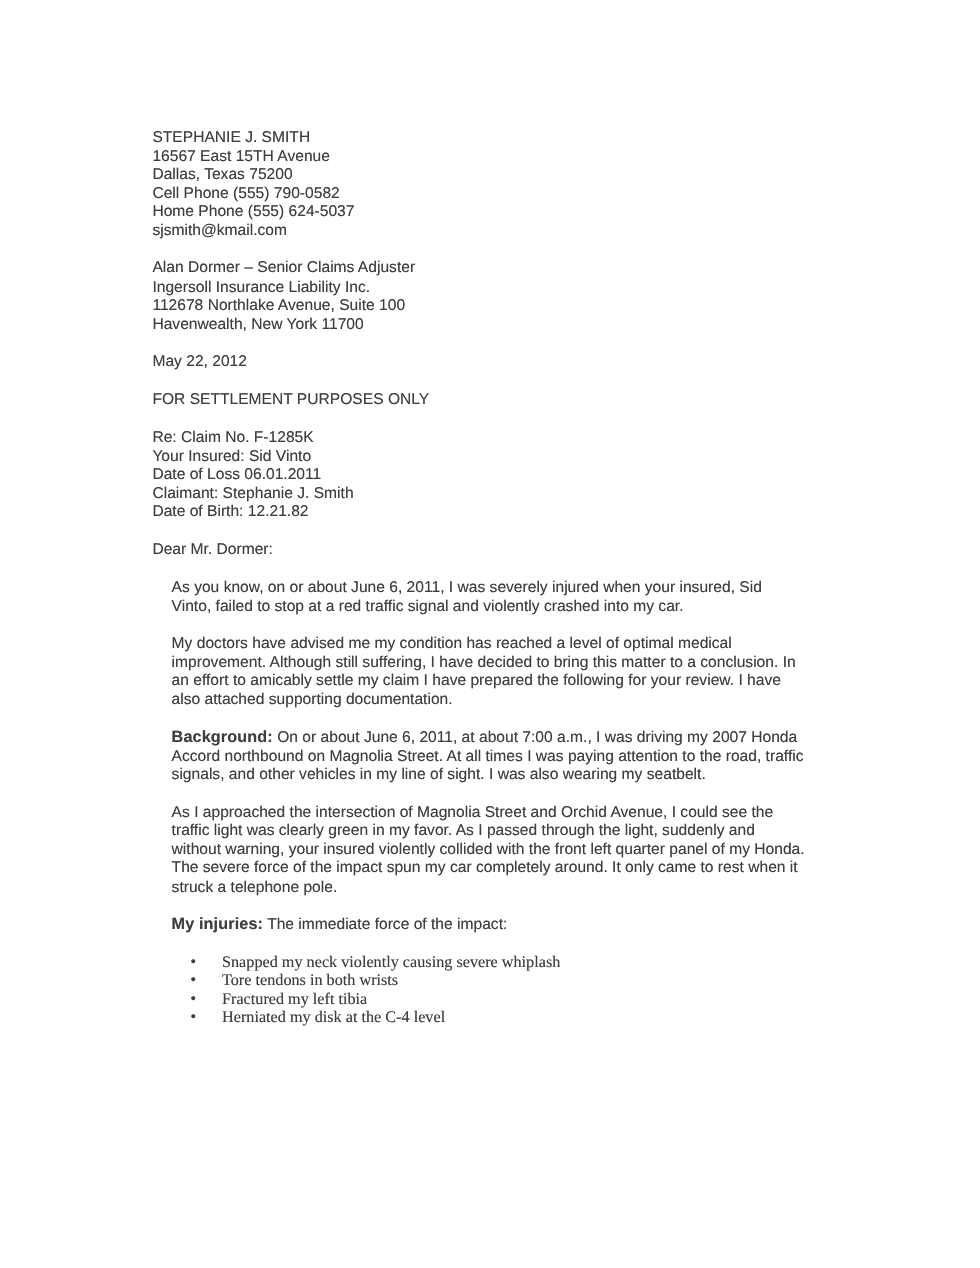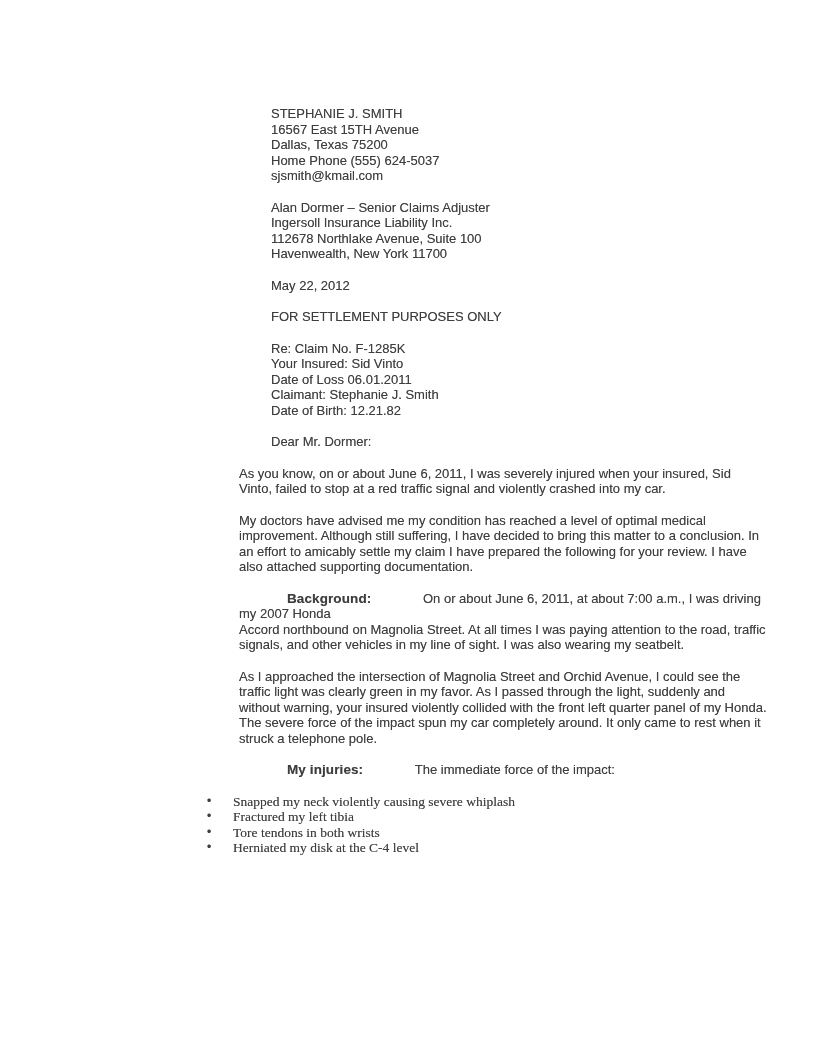--- a/index.html
+++ b/index.html
@@ -1,15 +1,15 @@
 <!DOCTYPE html>
 <html><head>
 <meta charset="utf-8">
 <style>
-  * { box-sizing: border-box; padding-left: 48px; }
+  * { box-sizing: border-box; }
   html, body { margin: 0; padding: 0; }
   body {
     width: 817px;
     height: 1057px;
     background: #ffffff;
     position: relative;
     overflow: hidden;
   }
   .letter-page {
     position: absolute;
@@ -63,20 +63,21 @@
 </head>
 <body>
 
 <div class="letter-page">
   <div class="letter-content">
 
     <div class="block">
       <div class="line">STEPHANIE J. SMITH</div>
       <div class="line">16567 East 15TH Avenue</div>
       <div class="line">Dallas, Texas 75200</div>
+      <div class="line">Cell Phone (555) 790-0582</div>
       <div class="line">Home Phone (555) 624-5037</div>
       <div class="line">sjsmith@kmail.com</div>
     </div>
 
     <div class="block">
       <div class="line">Alan Dormer – Senior Claims Adjuster</div>
       <div class="line">Ingersoll Insurance Liability Inc.</div>
       <div class="line">112678 Northlake Avenue, Suite 100</div>
       <div class="line">Havenwealth, New York 11700</div>
     </div>
@@ -116,19 +117,19 @@
     <p class="para">As I approached the intersection of Magnolia Street and Orchid Avenue, I could see the
 traffic light was clearly green in my favor. As I passed through the light, suddenly and
 without warning, your insured violently collided with the front left quarter panel of my Honda.
 The severe force of the impact spun my car completely around. It only came to rest when it
 struck a telephone pole.</p>
 
     <p class="para"><b class="serif-lead">My injuries:</b> <span>The immediate force of the impact:</span></p>
 
     <ul class="bullets">
       <li>Snapped my neck violently causing severe whiplash</li>
+      <li>Tore tendons in both wrists</li>
       <li>Fractured my left tibia</li>
-      <li>Tore tendons in both wrists</li>
       <li>Herniated my disk at the C-4 level</li>
     </ul>
 
   </div>
 </div>
 
 </body></html>

